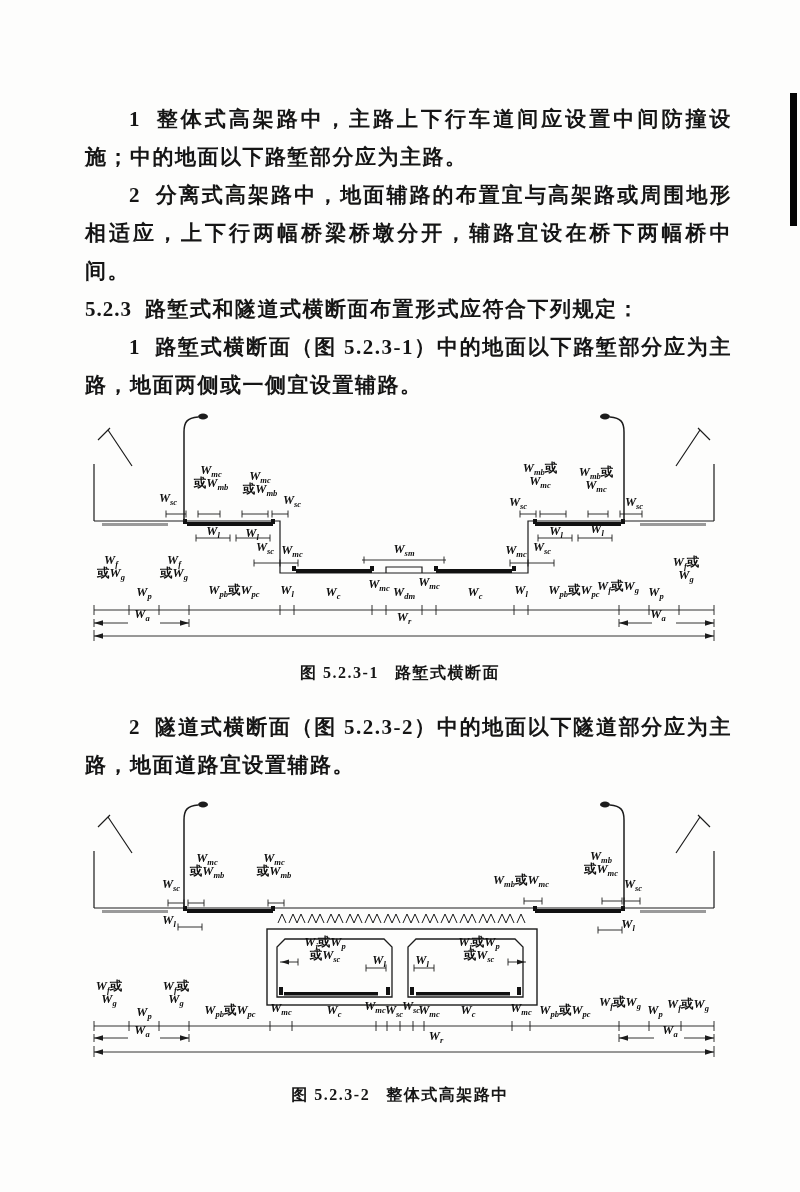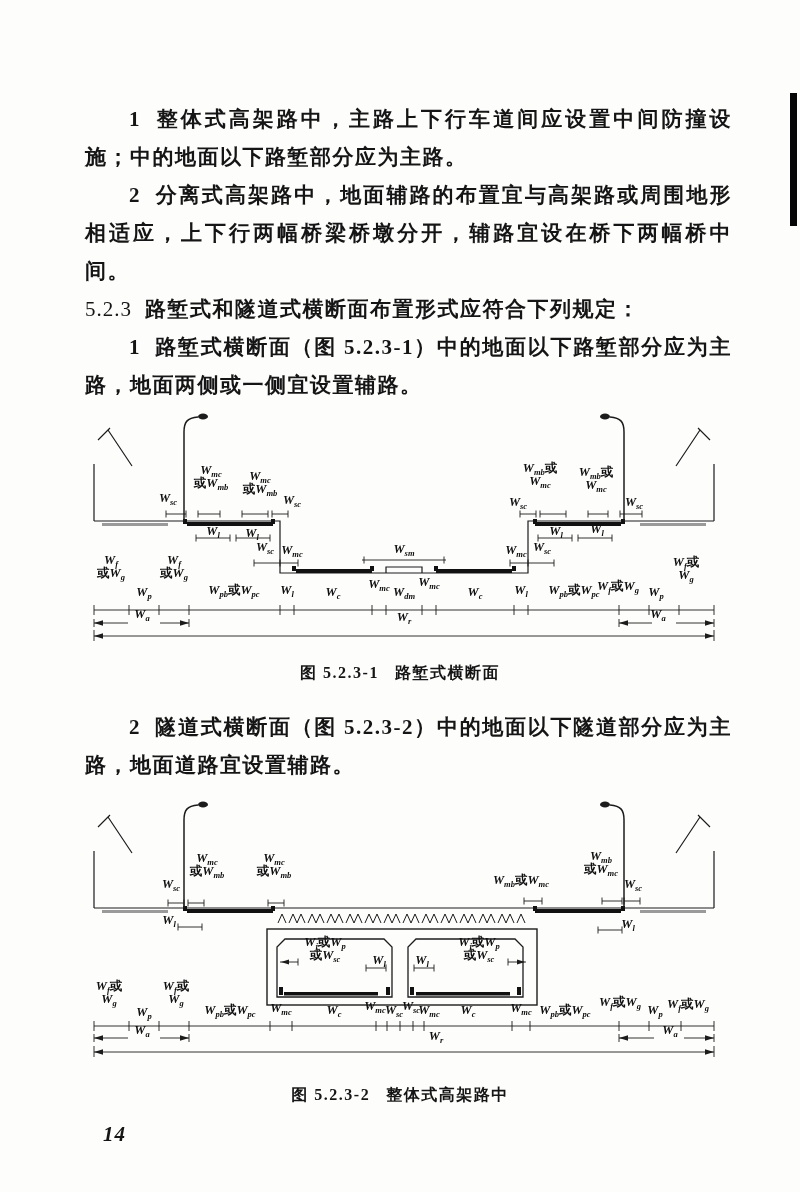--- a/index.html
+++ b/index.html
@@ -10,21 +10,21 @@
   }
   .page{position:relative;width:800px;height:1192px;padding-top:100px;box-sizing:border-box;}
   .binding-bar{position:absolute;right:3px;top:93px;width:7px;height:133px;background:#060606;}
   .text-block{margin:0 68px 0 85px;}
   .para{
     margin:0;font-size:21px;line-height:38px;letter-spacing:1.5px;
     text-align:justify;text-justify:inter-ideograph;font-weight:600;
   }
   .para.indent{text-indent:2.1em;}
   .pnum{font-weight:800;margin-right:14px;}
-  .cnum{font-weight:400;margin-right:13px;letter-spacing:1px;}
+  .cnum{font-weight:700;margin-right:13px;letter-spacing:1px;}
   .figure{position:relative;width:652px;margin-left:84px;}
   .figure.f1{height:242px;margin-top:4px;}
   .figure.f2{height:266px;margin-top:12px;}
   .figure svg{position:absolute;left:0;top:0;}
   .dlabel{
     position:absolute;transform:translateX(-50%);
     font-family:"Liberation Serif","DejaVu Serif",serif;
     font-size:12.5px;font-weight:700;line-height:12.5px;
     text-align:center;white-space:nowrap;color:#101010;letter-spacing:0;
   }
@@ -215,14 +215,13 @@
       <span class="dlabel" style="left: 571px; top: 208px;"><i>W</i><sub>p</sub></span>
       <span class="dlabel" style="left: 604px; top: 202px;"><i>W</i><sub>f</sub>或<i>W</i><sub>g</sub></span>
       <span class="dlabel" style="left: 58px; top: 228px;"><i>W</i><sub>a</sub></span>
       <span class="dlabel" style="left: 586px; top: 228px;"><i>W</i><sub>a</sub></span>
       <span class="dlabel" style="left: 352px; top: 234px;"><i>W</i><sub>r</sub></span>
     </div>
   <div class="fig-caption caption2">
     <span>图 5.2.3-2</span><span class="cap-title">整体式高架路中</span>
   </div>
 
-  <div class="page-number">14</div>
 </div>
 
 </body></html>

